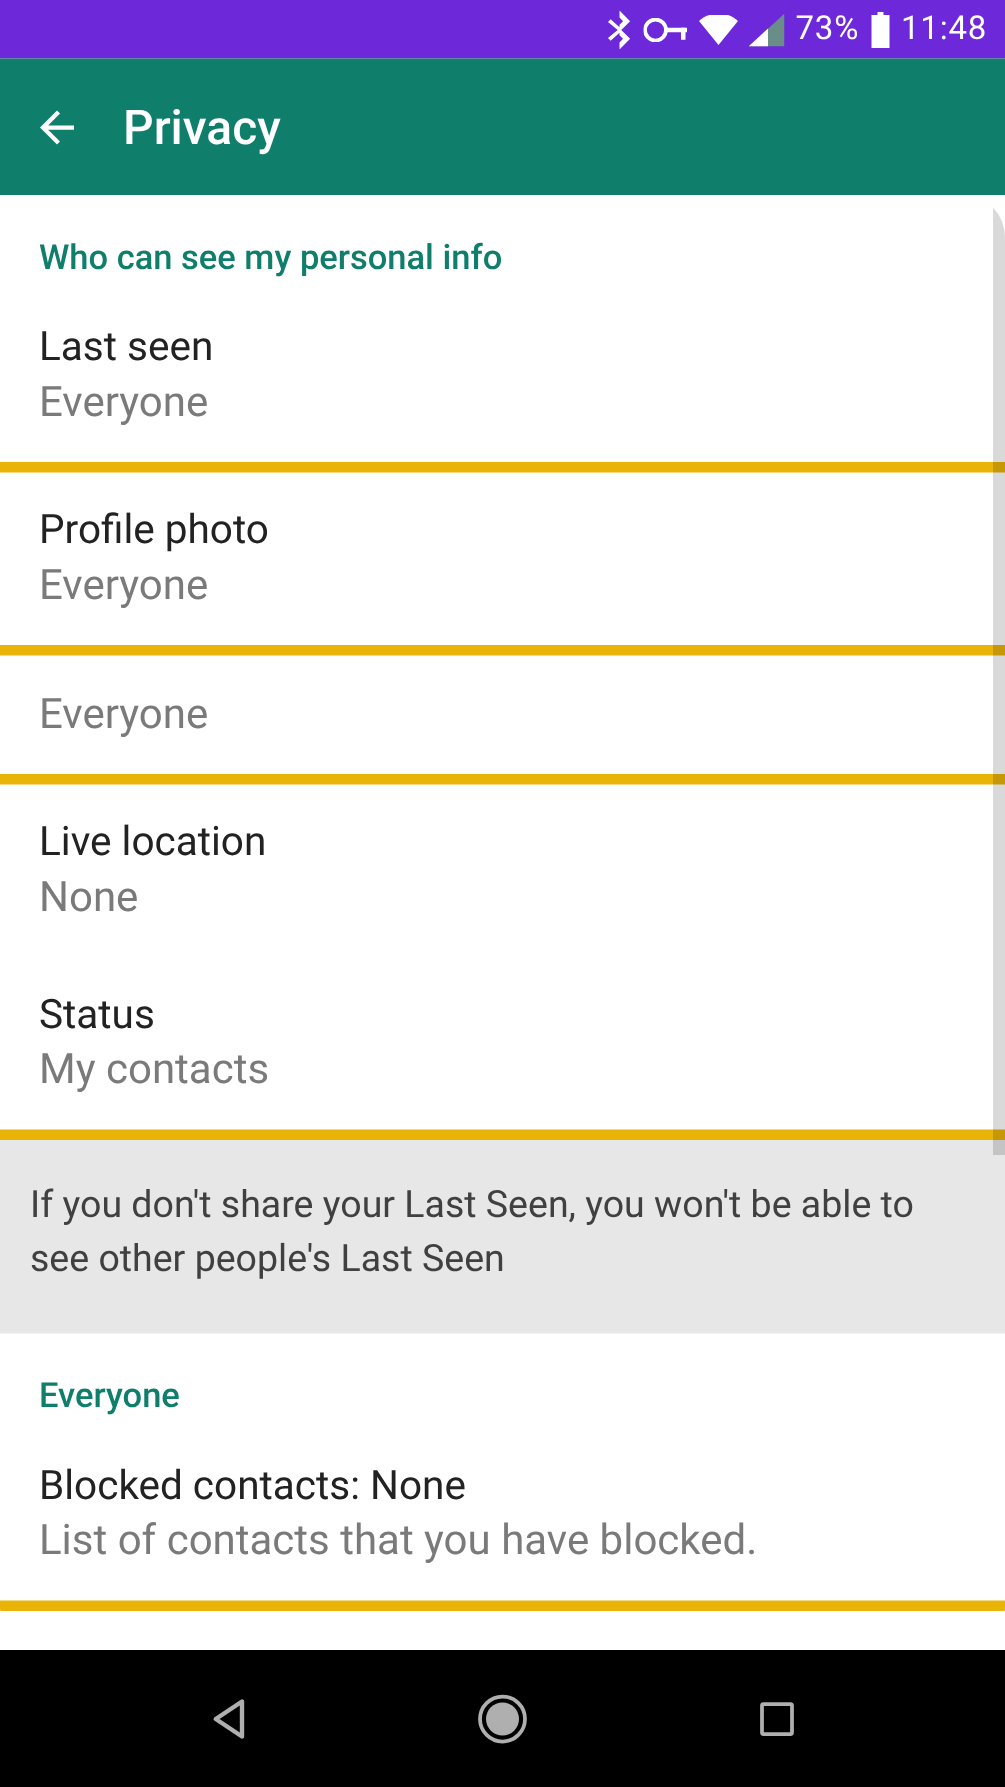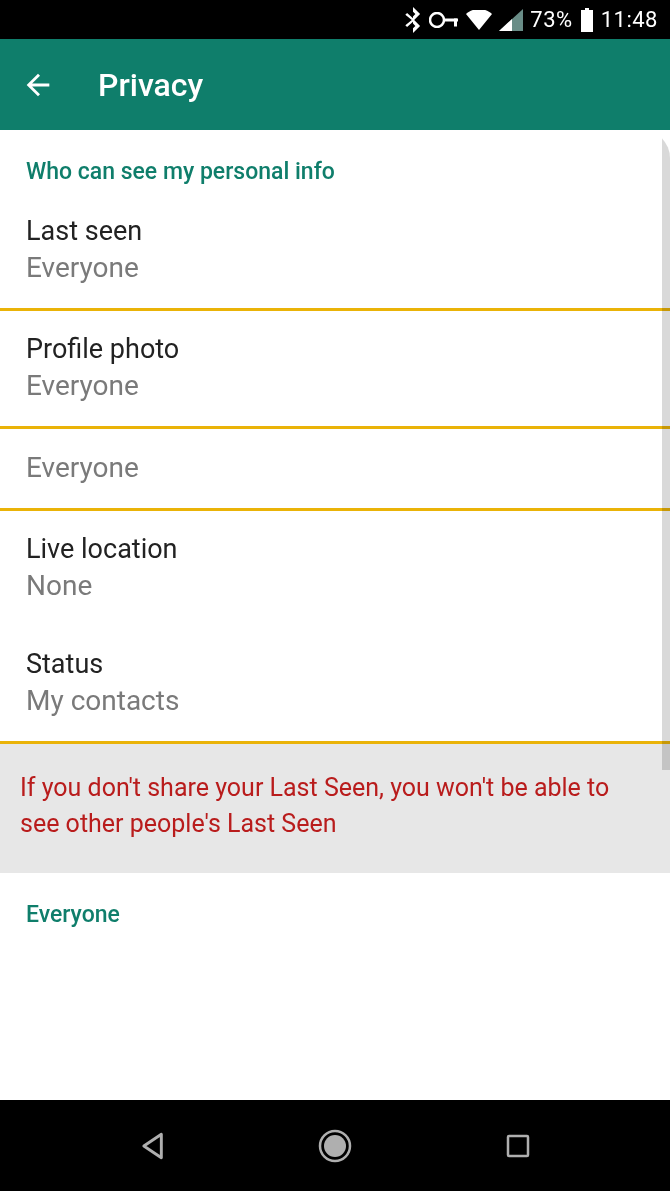--- a/index.html
+++ b/index.html
@@ -10,21 +10,21 @@
     }
     body {
       width: 670px;
       height: 1191px;
       background: #ffffff;
       overflow: hidden;
       position: relative;
     }
     .status-bar {
       height: 39px;
-      background: #000000;
+      background: #6d28d9;
       display: flex;
       align-items: center;
       justify-content: flex-end;
       padding: 0 12px;
       color: #ffffff;
       font-size: 22px;
       gap: 7px;
     }
     .status-bar .icon-sb {
       display: inline-flex;
@@ -34,21 +34,21 @@
     .status-text {
       font-weight: 400;
       letter-spacing: 0.5px;
     }
     .app-bar {
       height: 91px;
       background: #0f7e6b;
       display: flex;
       align-items: center;
       padding: 0 18px;
-      gap: 40px;
+      gap: 24px;
     }
     .back-btn {
       width: 40px;
       height: 40px;
       display: flex;
       align-items: center;
       justify-content: center;
       cursor: pointer;
     }
     .app-title {
@@ -72,41 +72,41 @@
       background: rgba(0,0,0,0.15);
     }
     .section-header {
       padding: 28px 26px 8px 26px;
       color: #0f7e6b;
       font-size: 23px;
       font-weight: 500;
     }
     .list-item {
       padding: 22px 26px 24px 26px;
-      border-bottom: 3px solid #eab308;
+      border-bottom: 7px solid #eab308;
       cursor: pointer;
     }
     .list-item.no-border {
       border-bottom: none;
     }
     .item-title {
       color: #222222;
       font-size: 27px;
       font-weight: 400;
       margin-bottom: 4px;
     }
     .item-sub {
       color: #7a7a7a;
       font-size: 28px;
       font-weight: 400;
     }
     .info-block {
       background: #e7e7e7;
       padding: 26px 20px 30px 20px;
-      color: #b91c1c;
+      color: #404040;
       font-size: 25px;
       line-height: 1.45;
     }
     .nav-bar {
       position: absolute;
       bottom: 0;
       left: 0;
       right: 0;
       height: 91px;
       background: #000000;
@@ -196,20 +196,24 @@
 
   <div class="list-item">
     <div class="item-title">Status</div>
     <div class="item-sub">My contacts</div>
   </div>
 
   <div class="info-block">If you don't share your Last Seen, you won't be able to see other people's Last Seen</div>
 
   <div class="section-header">Everyone</div>
 
+  <div class="list-item">
+    <div class="item-title">Blocked contacts: None</div>
+    <div class="item-sub">List of contacts that you have blocked.</div>
+  </div>
 </div>
 
 <div class="nav-bar">
   <div class="nav-btn">
     <svg width="26" height="28" viewBox="0 0 20 24">
       <path d="M18 2 L18 22 L3 12 Z" fill="none" stroke="#afafaf" stroke-width="2.5" stroke-linejoin="round"></path>
     </svg>
   </div>
   <div class="nav-btn">
     <svg width="36" height="36" viewBox="0 0 36 36">

